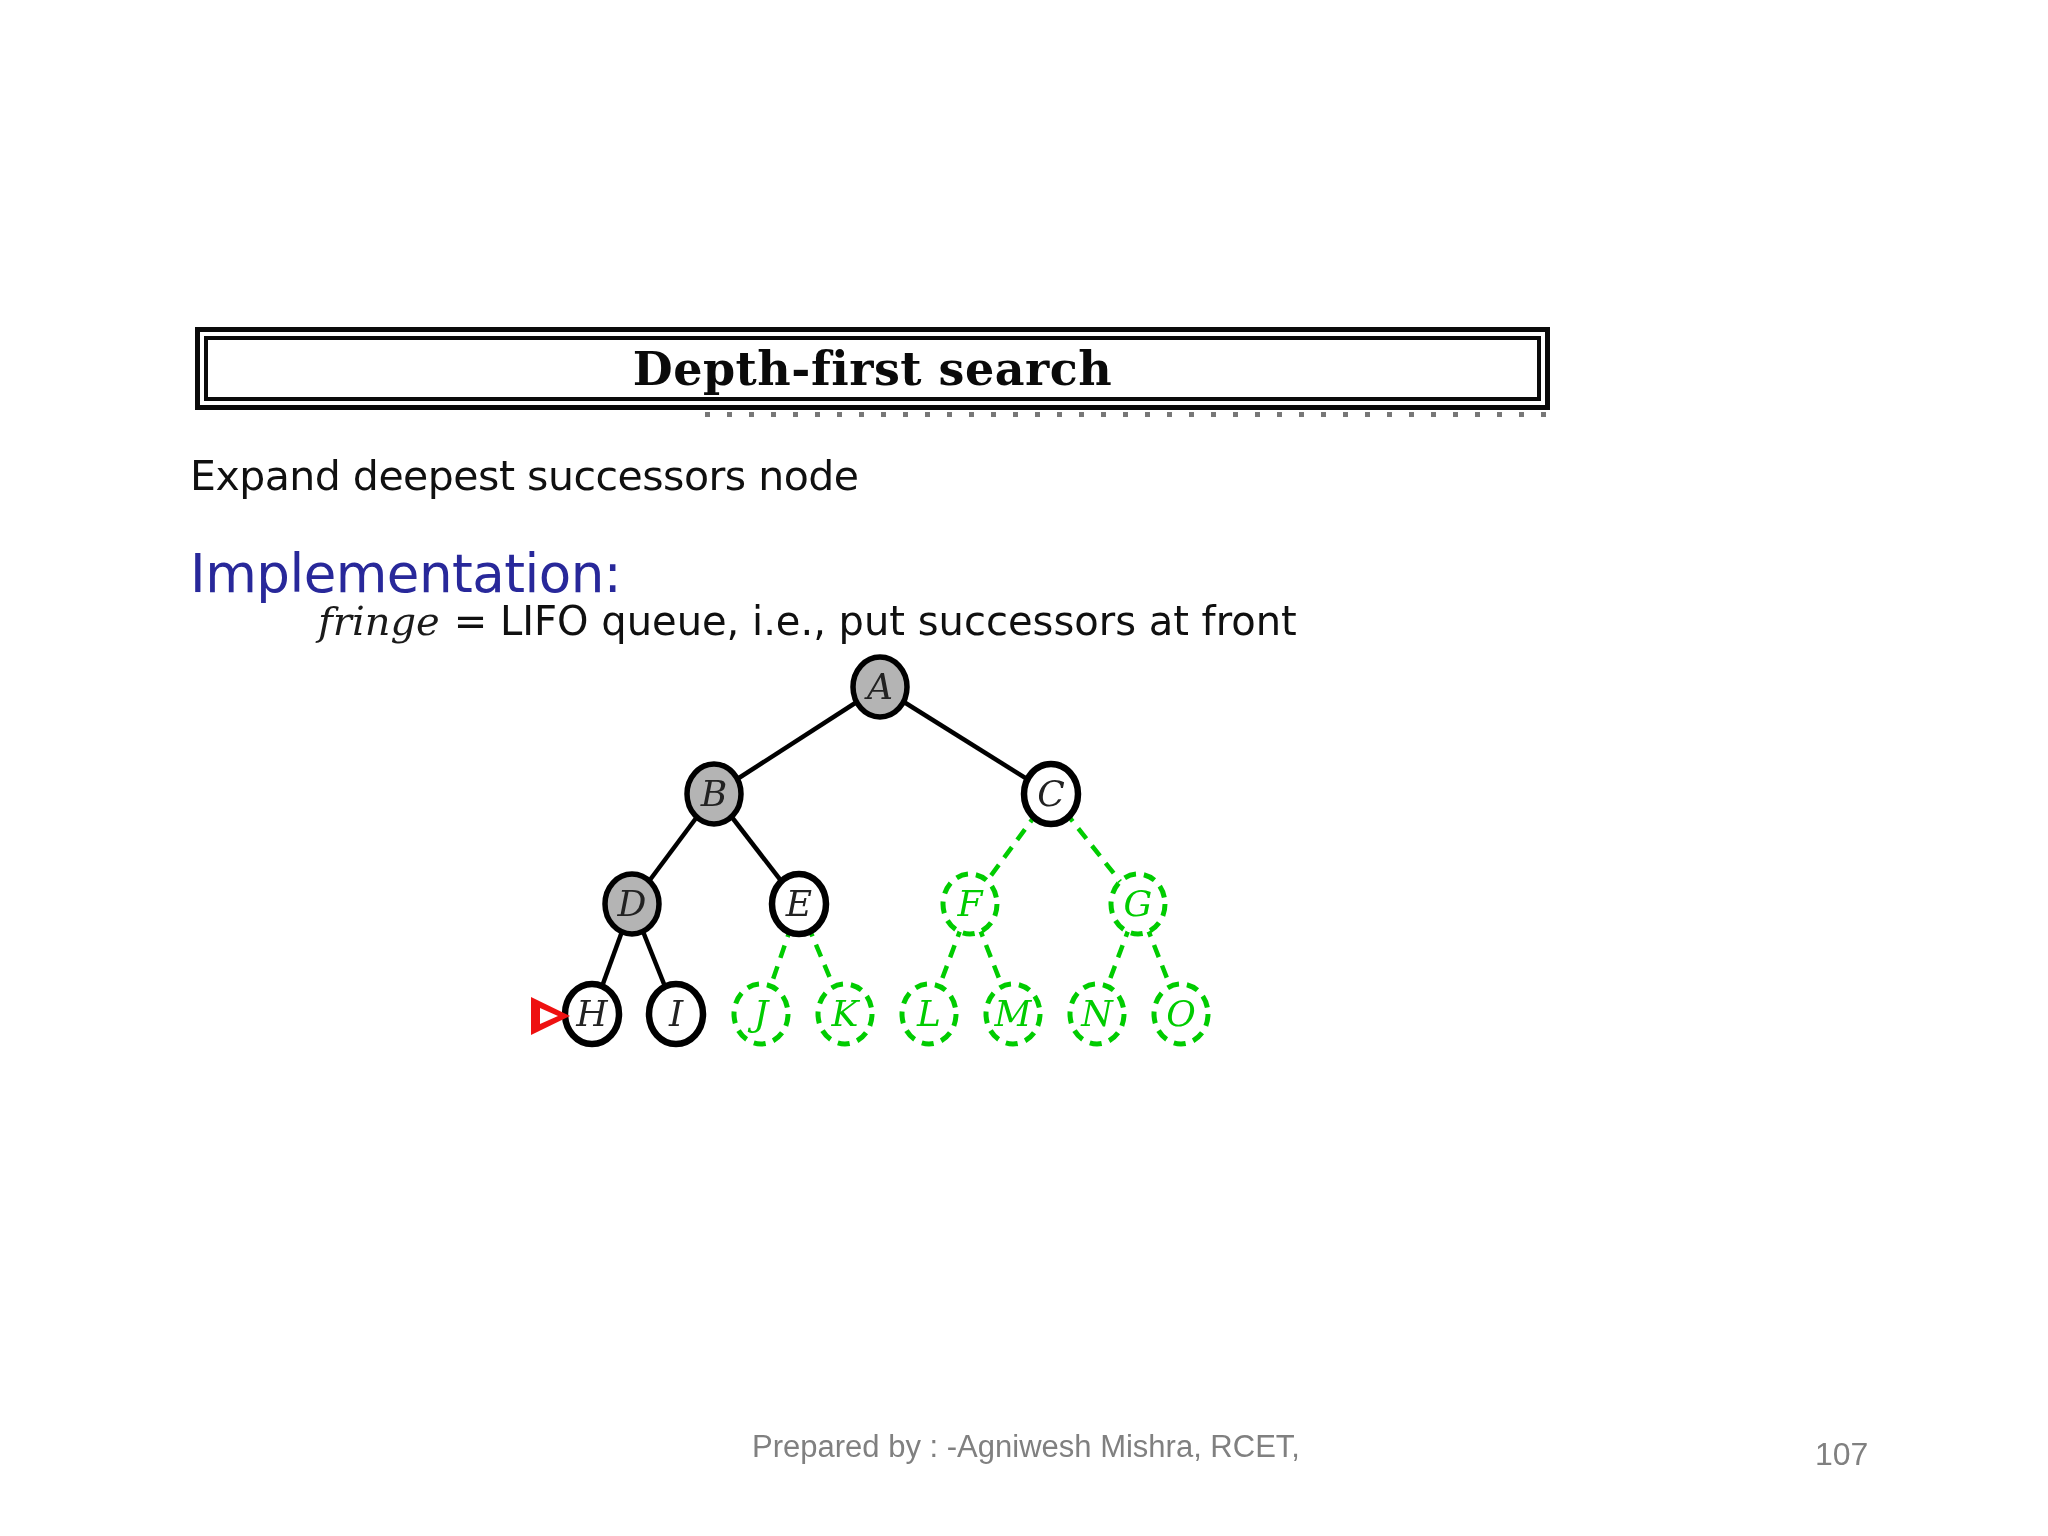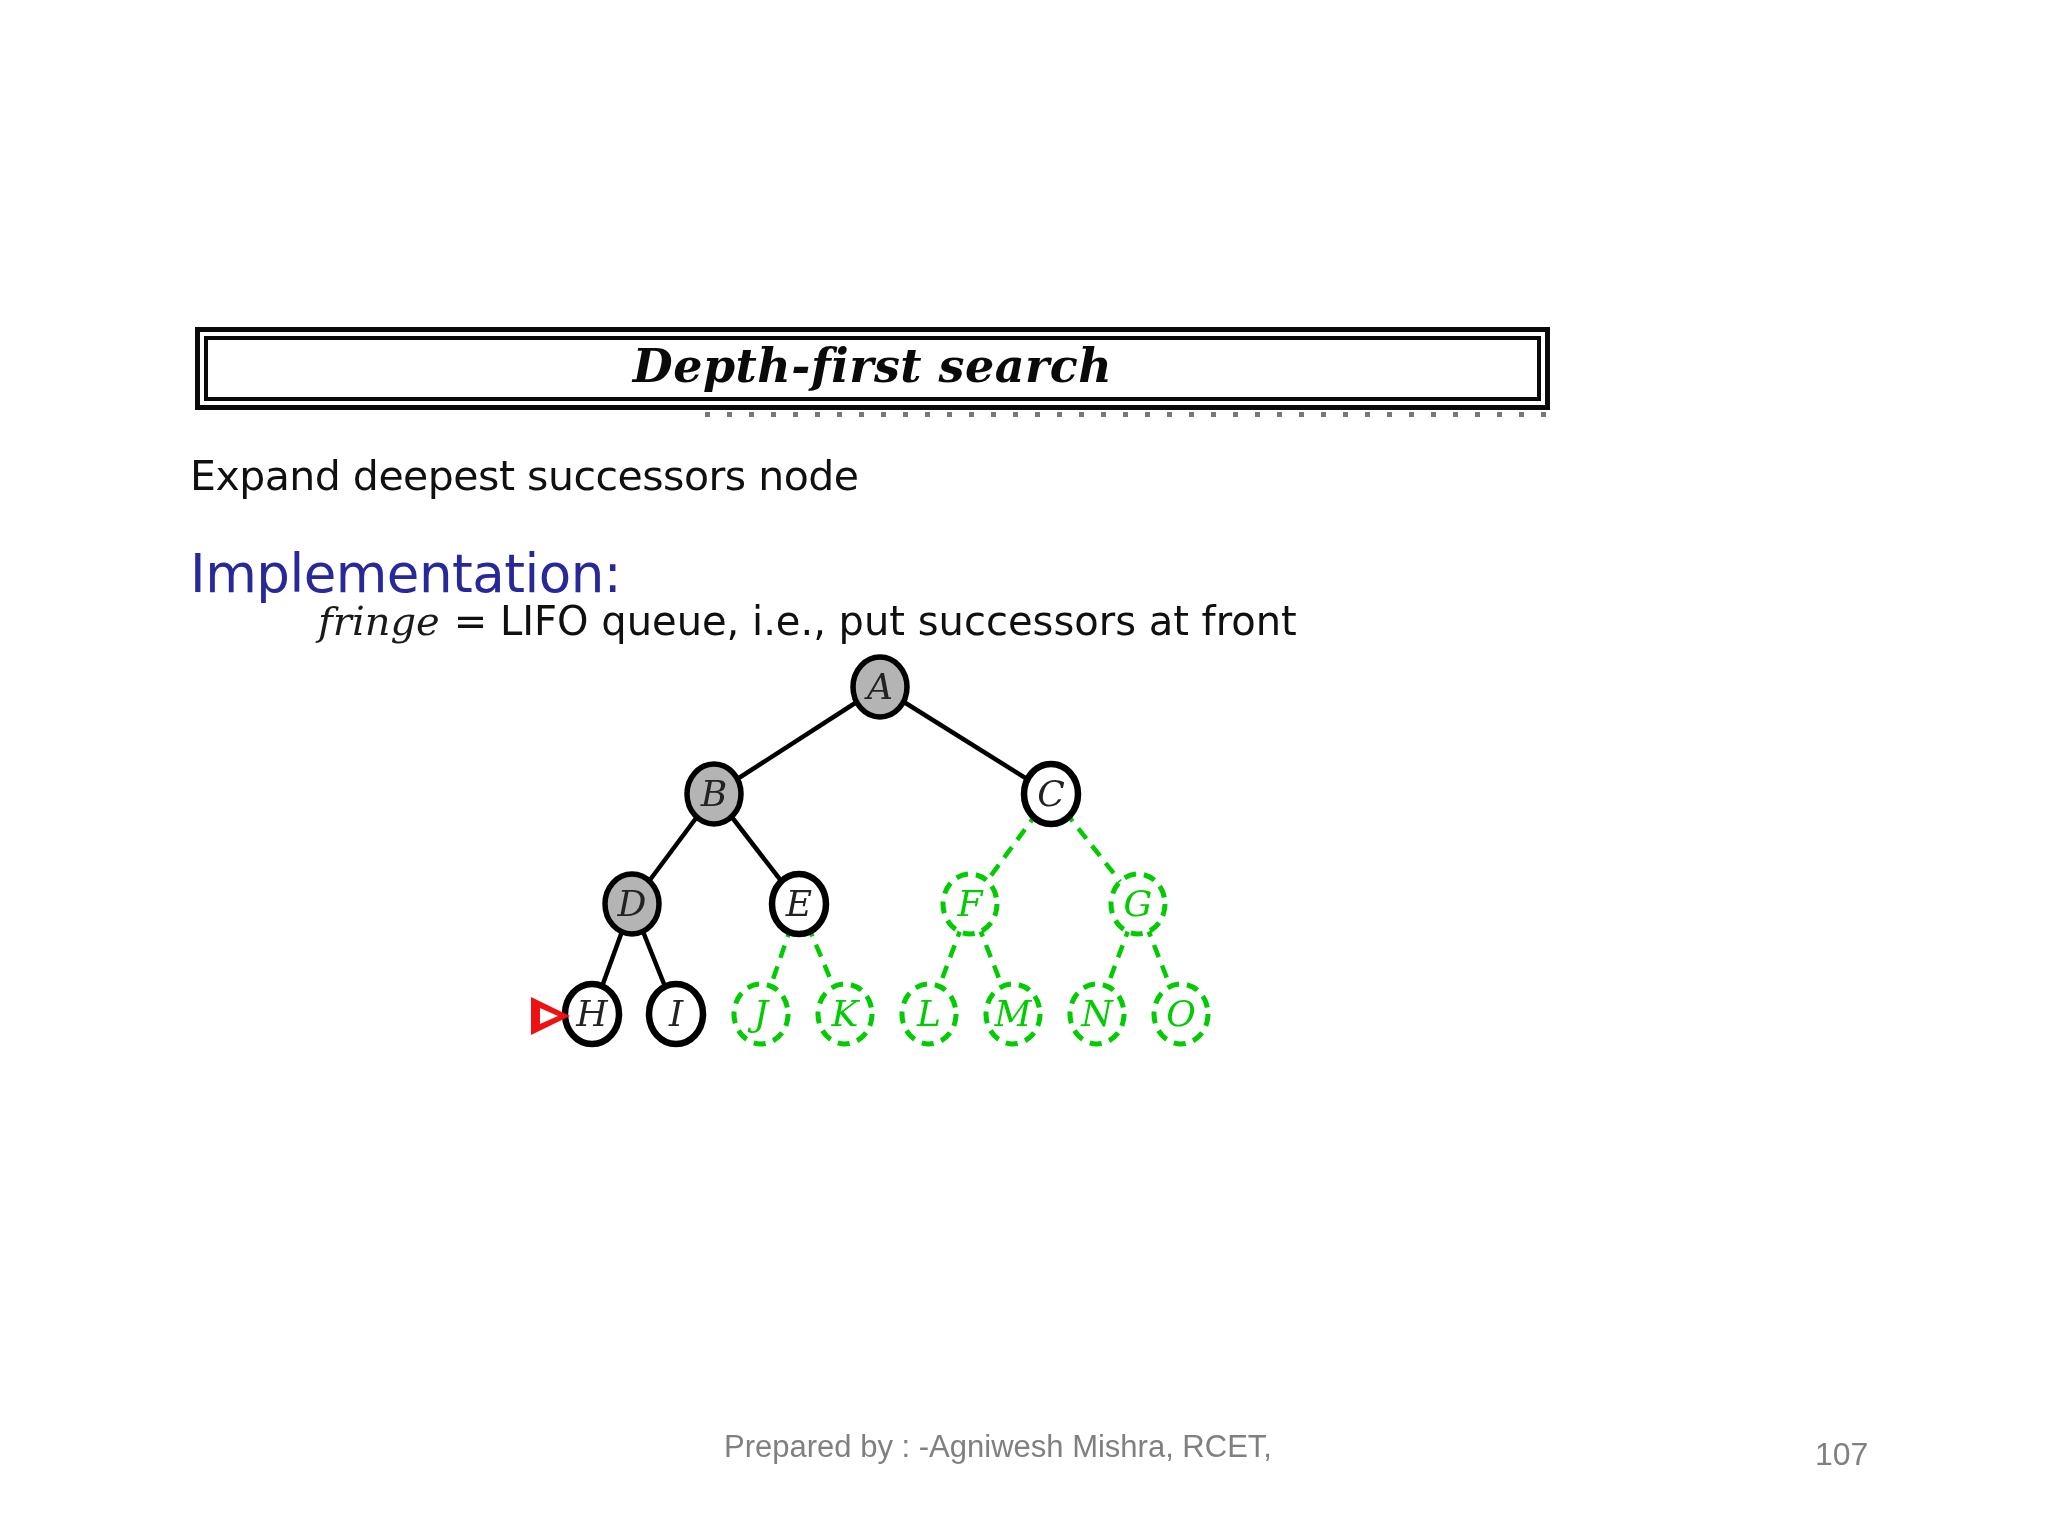--- a/index.html
+++ b/index.html
@@ -24,21 +24,21 @@
   
   .title-box {
     left: 195px; top: 327px; width: 1355px; height: 83px;
     border: 5px solid var(--ink);
     background: #fff;
     padding: 4px;
   }
   .title-box-inner {
     width: 100%; height: 100%;
     border: 4px solid var(--ink);
-    display: flex; align-items: flex-start; justify-content: center; font-style: italic;
+    display: flex; align-items: flex-end; justify-content: center;
   }
   .title-text {
     font-family: "DejaVu Serif", "Liberation Serif", serif;
     font-weight: bold;
     font-size: 46px;
     color: var(--ink);
     letter-spacing: 0.5px;
     white-space: nowrap;
     transform: translateY(-1px);
   }
@@ -85,21 +85,21 @@
     font-family: "DejaVu Serif", "Liberation Serif", serif;
     font-style: italic;
     font-size: 36px;
     text-anchor: middle;
   }
   .node-gray  .node-label, .node-white .node-label { fill: #222; }
   .node-green .node-label { fill: var(--green); }
 
   
   .footer-credit {
-    left: 668px; top: 1424px; width: 660px;
+    left: 696px; top: 1424px; width: 660px;
     text-align: center;
     font-family: "Liberation Sans", sans-serif;
     font-size: 31px; line-height: 45px;
     color: var(--footer-gray);
   }
   .page-number {
     left: 1815px; top: 1436px;
     font-family: "Liberation Sans", sans-serif;
     font-size: 32px;
     color: var(--footer-gray);

